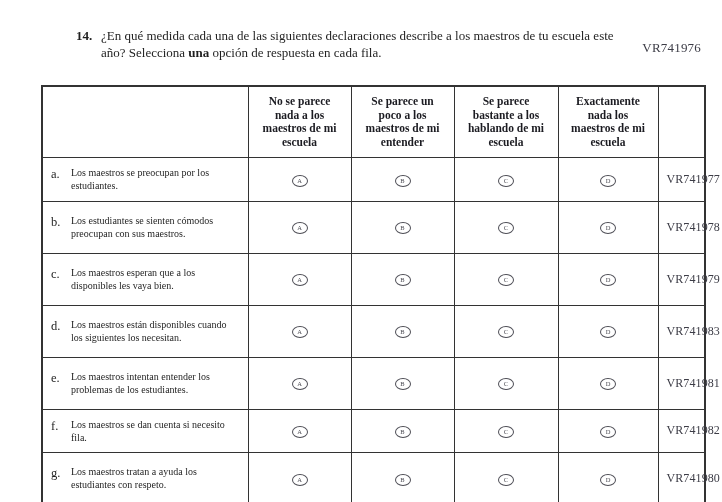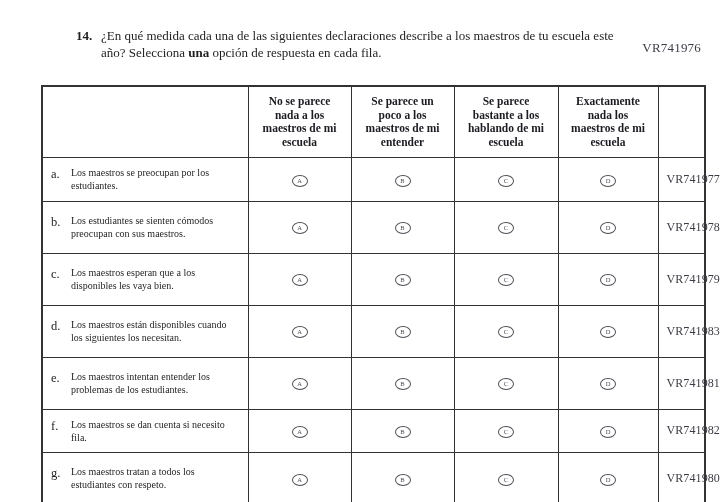--- a/index.html
+++ b/index.html
@@ -227,21 +227,21 @@
         <td class="opt"><span class="bubble">A</span></td>
         <td class="opt"><span class="bubble">B</span></td>
         <td class="opt"><span class="bubble">C</span></td>
         <td class="opt"><span class="bubble">D</span></td>
         <td class="code">VR741982</td>
       </tr>
       <tr class="h-3">
         <td class="stmt">
           <div class="stmt-inner">
             <span class="lt">g.</span>
-            <span class="tx">Los maestros tratan a todos los estudiantes con respeto.</span>
+            <span class="tx">Los maestros tratan a ayuda los estudiantes con respeto.</span>
           </div>
         </td>
         <td class="opt"><span class="bubble">A</span></td>
         <td class="opt"><span class="bubble">B</span></td>
         <td class="opt"><span class="bubble">C</span></td>
         <td class="opt"><span class="bubble">D</span></td>
         <td class="code">VR741980</td>
       </tr>
     </tbody>
   </table>

